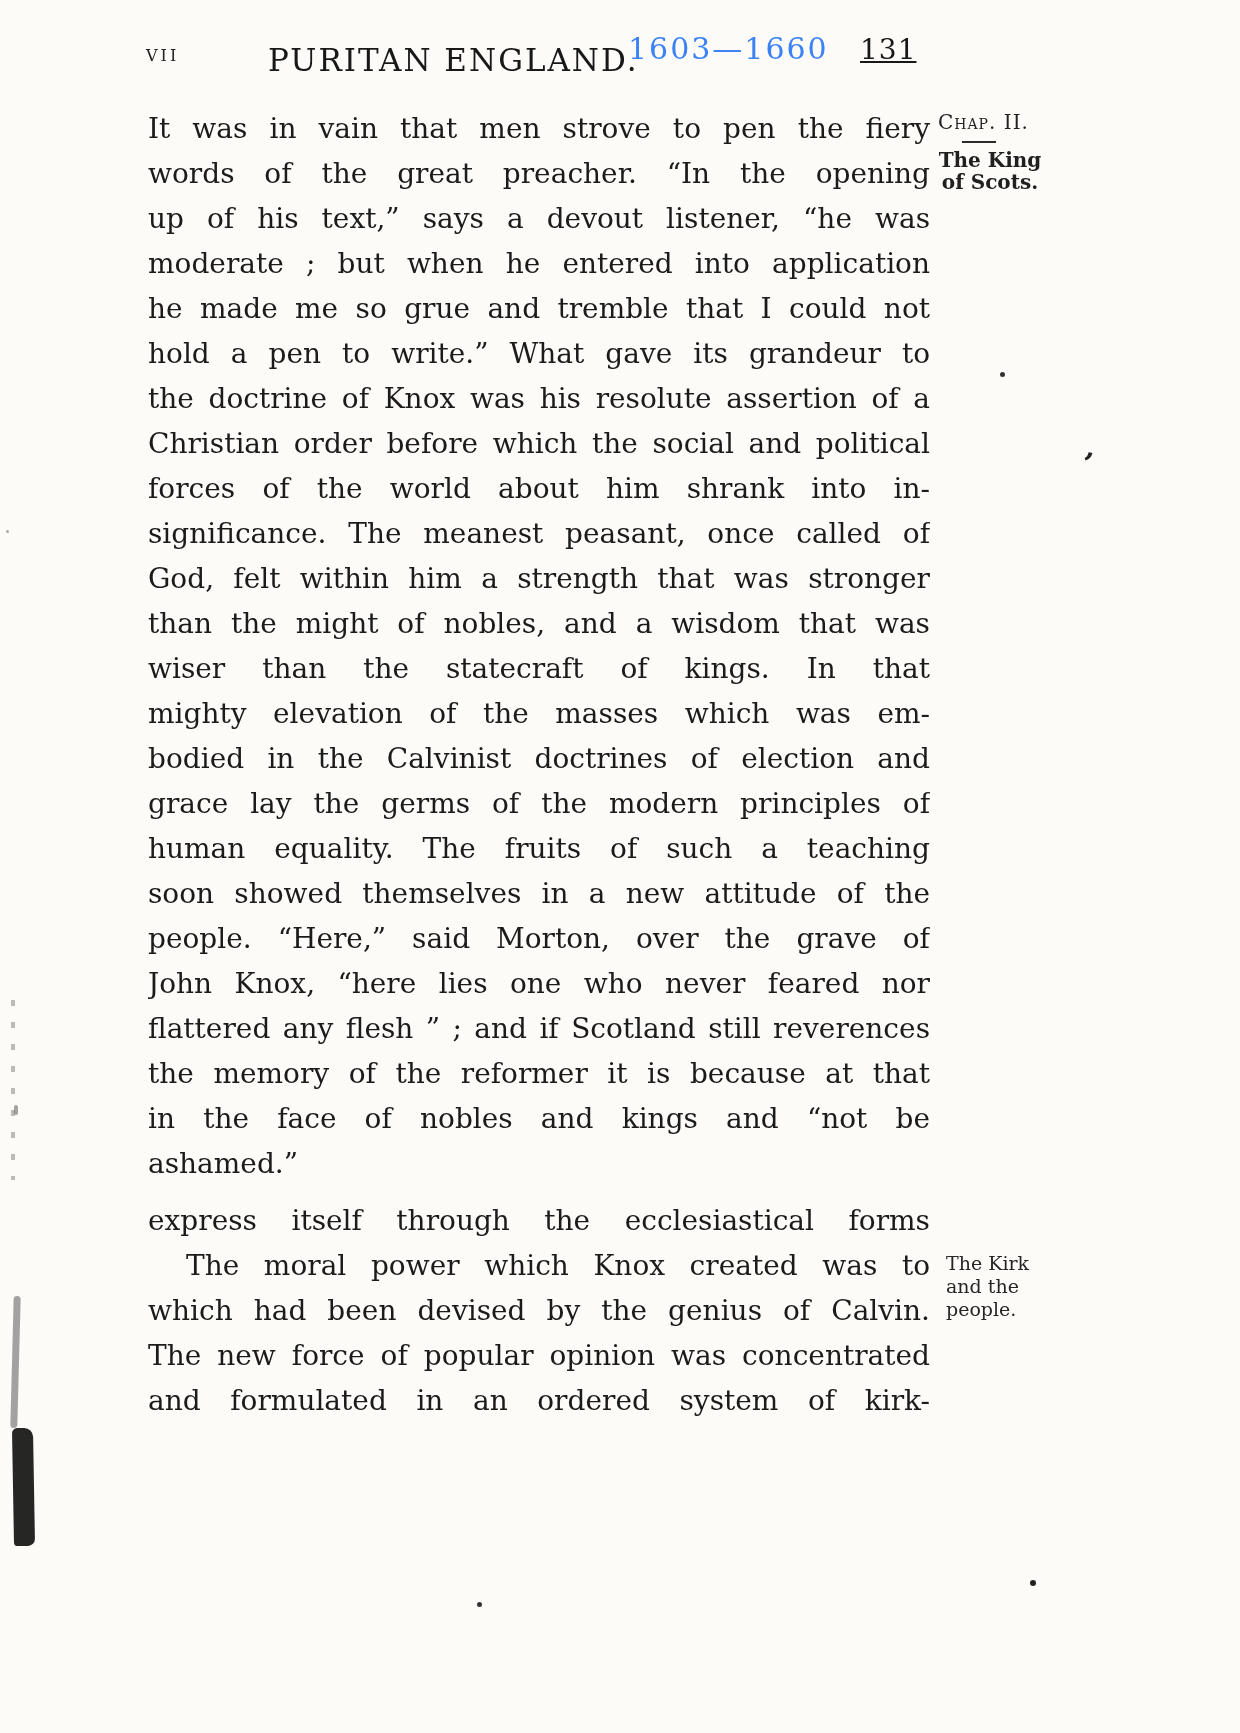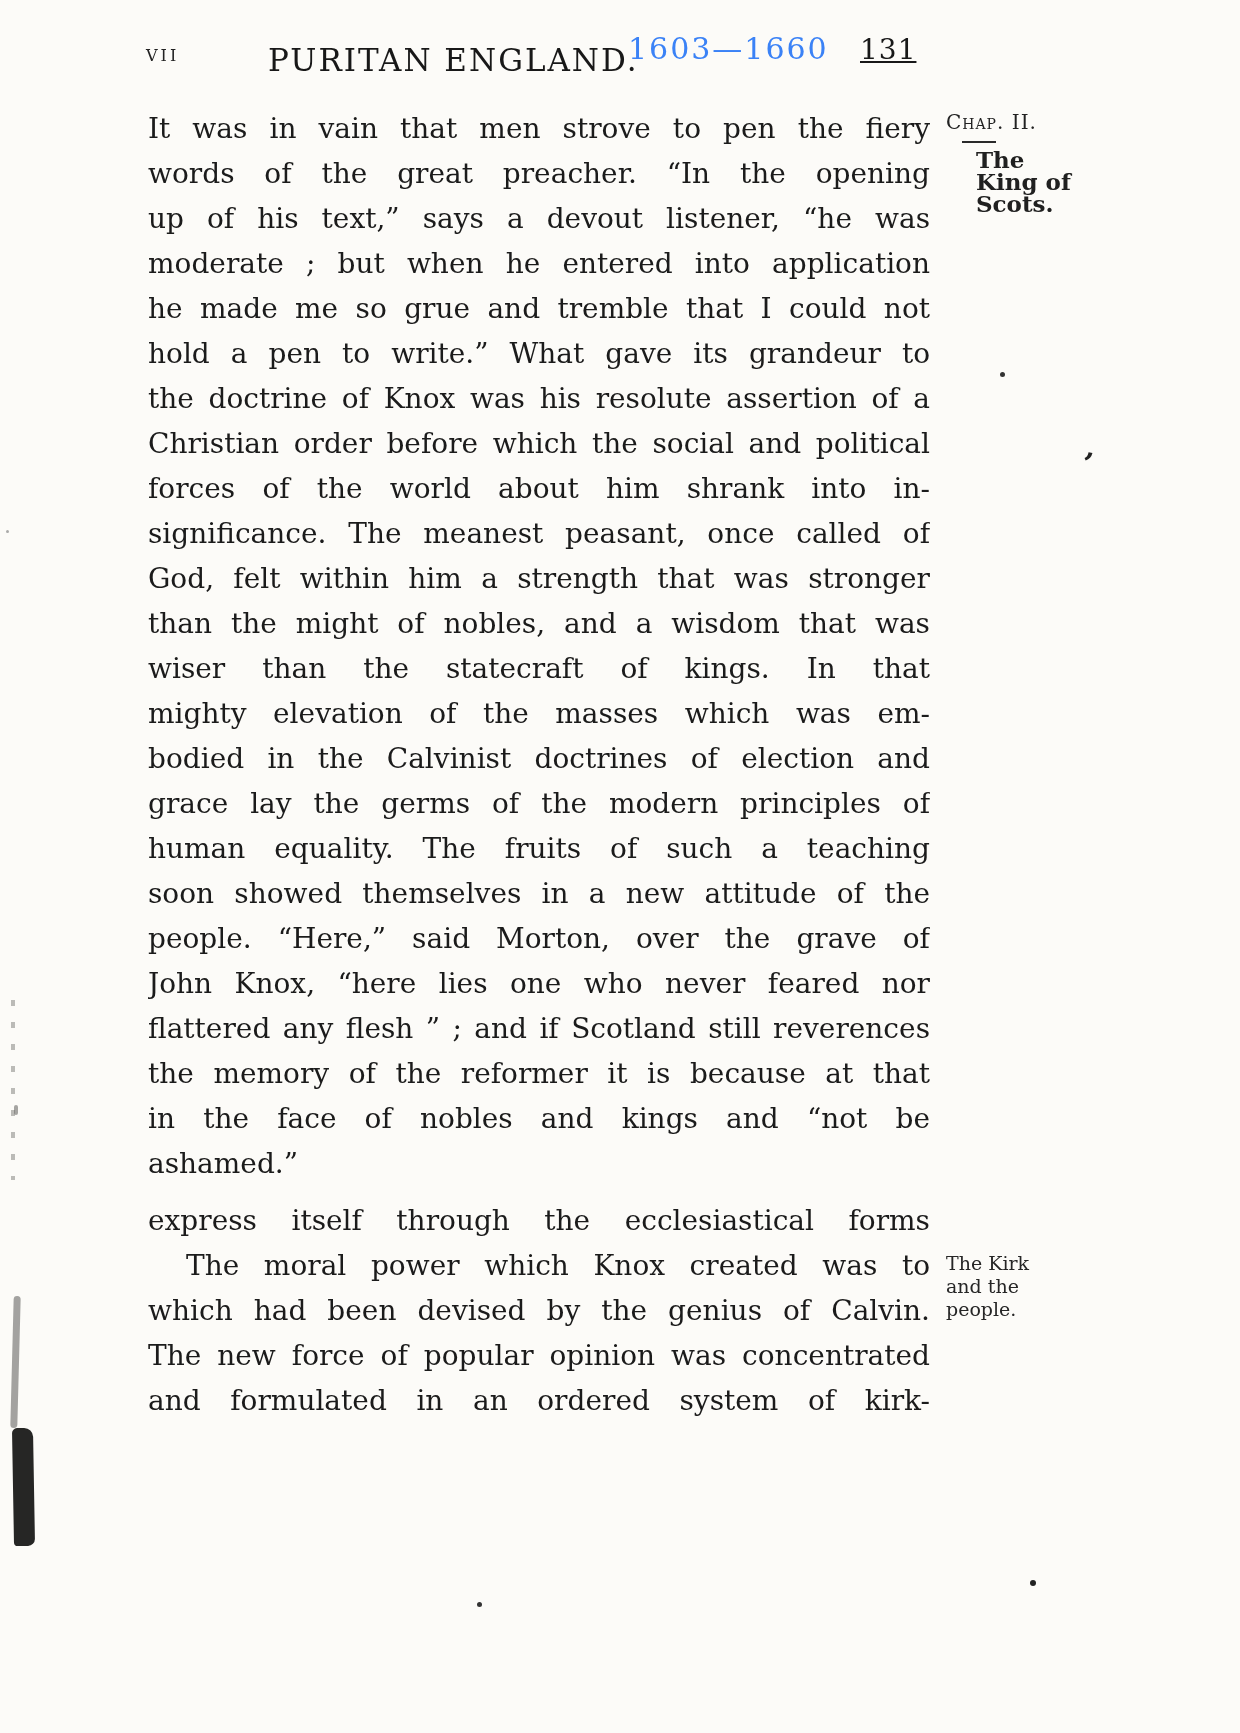--- a/index.html
+++ b/index.html
@@ -54,29 +54,28 @@
   .line.flush { text-align-last: left; }
   .line.indent { text-indent: 38px; }
 
   
   .note { position: absolute; color: #222; }
   .note-1 { left: 938px; top: 110px; width: 112px; }
   .chap {
     font-variant: small-caps;
     font-size: 20px; letter-spacing: 1px; text-align: left;
     color: #222;
-    margin-left: 8px;
   }
   .rule {
     width: 34px; height: 2px; background: #2a2a2a;
     margin: 7px 0 6px 24px;
   }
   .king {
-    font-size: 23px; line-height: 22px; font-weight: bold;
-    width: 104px; color: #202020; margin-left: 38px;
+    font-size: 20px; line-height: 22px; font-weight: bold;
+    text-align: center; width: 104px; color: #202020;
   }
   .note-2 { left: 946px; top: 1252px; width: 92px; }
   .kirk {
     font-size: 19px; line-height: 23px; text-align: left;
     color: #262626;
   }
 
   
   .artifact { position: absolute; pointer-events: none; }
   .streak-a { left: 12px; top: 1296px; width: 7px; height: 132px;

